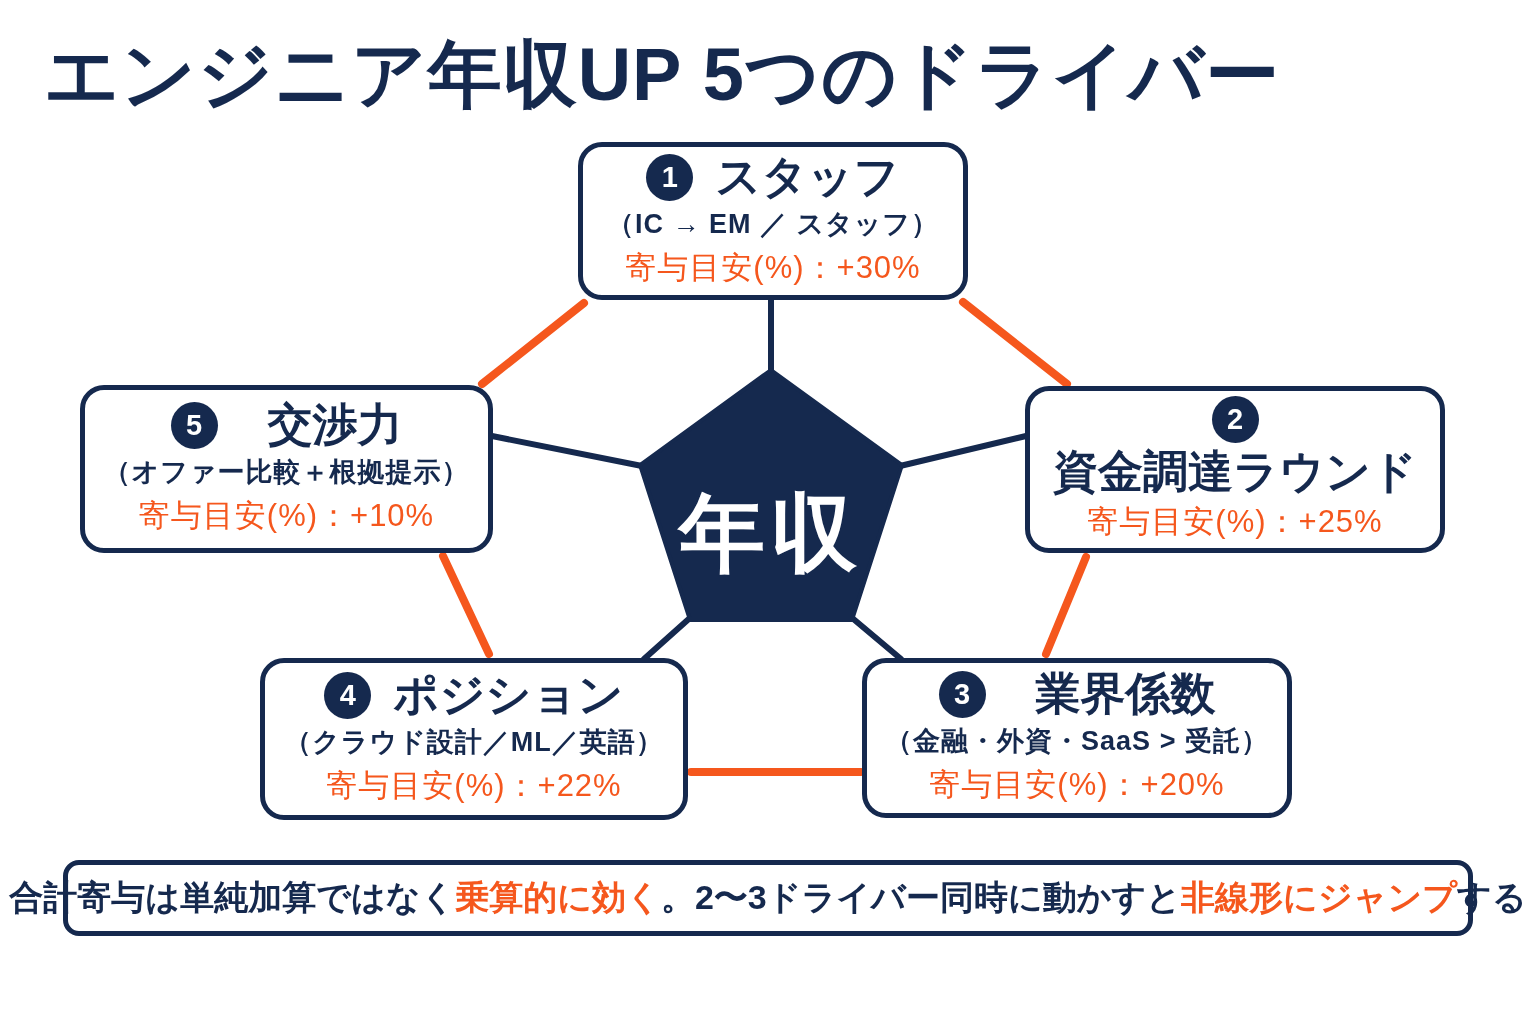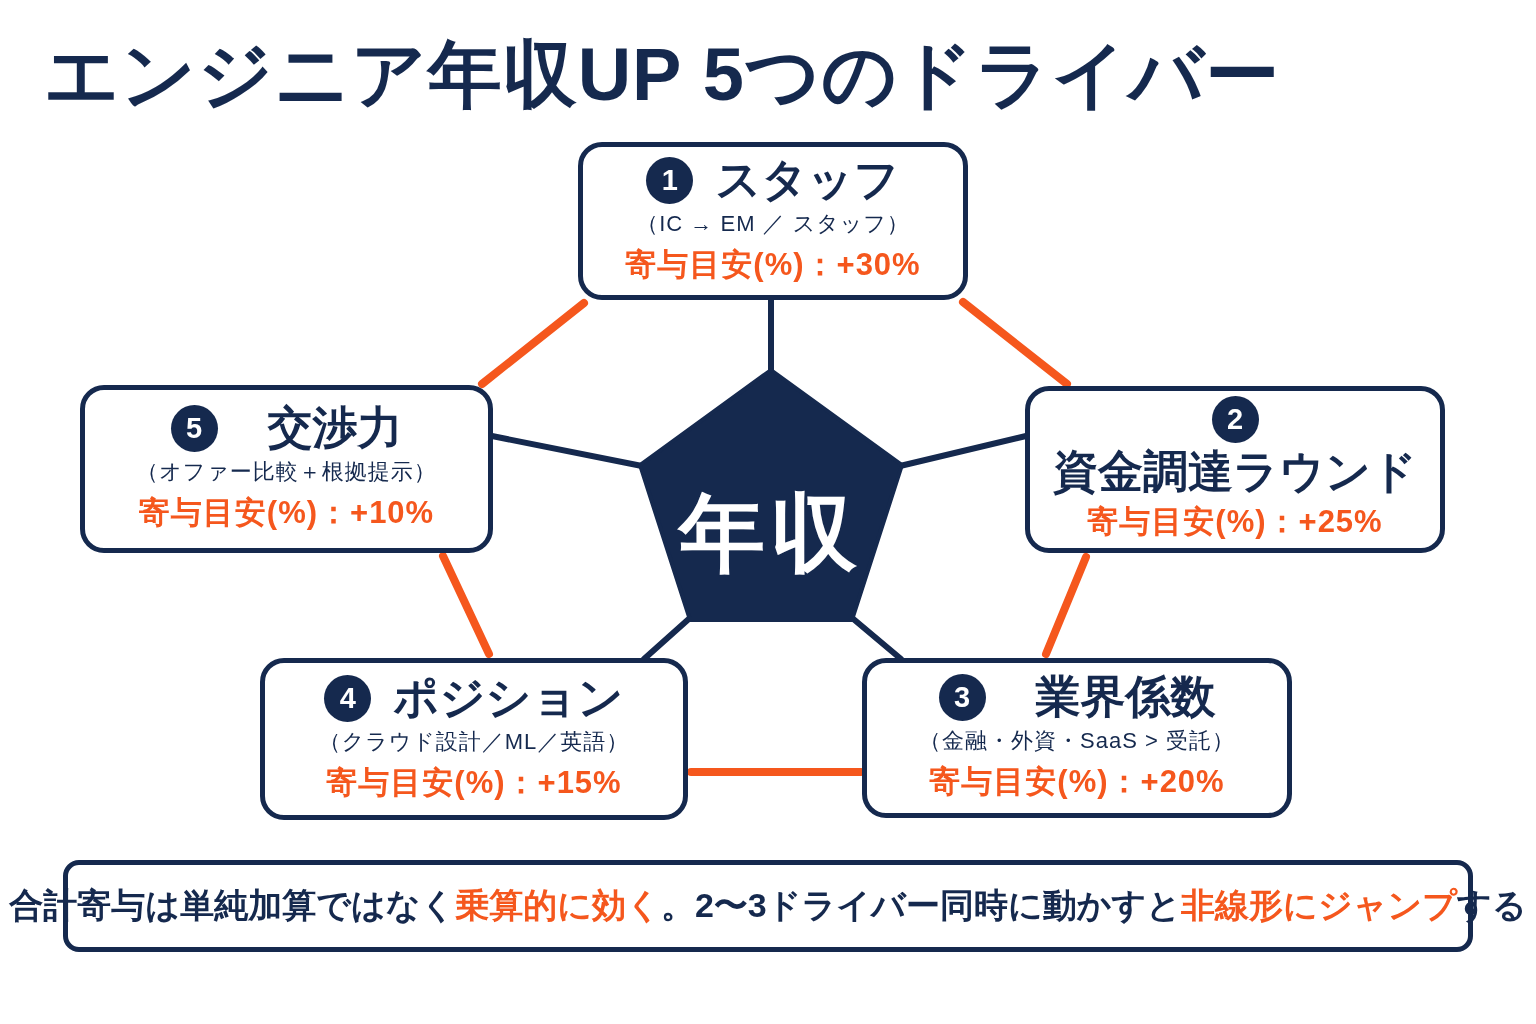--- a/index.html
+++ b/index.html
@@ -36,29 +36,29 @@
   }
   .card .head{display:flex;align-items:center;gap:22px;}
   .card3 .head,.card5 .head{gap:50px;}
   .badge{
     width:47px;height:47px;border-radius:50%;background:var(--navy);
     color:#fff;font-weight:800;font-size:29px;display:flex;
     align-items:center;justify-content:center;flex:0 0 auto;
   }
   .name,.name2{font-size:45px;font-weight:800;color:var(--navy);line-height:1.08;white-space:nowrap;}
   .name2:empty,.subtitle:empty{display:none;}
-  .subtitle{font-size:22px;font-weight:400;color:var(--navy);white-space:nowrap;letter-spacing:1px;}
-  .contribution{font-size:31px;font-weight:700;color:var(--orange);white-space:nowrap;letter-spacing:1px;}
+  .subtitle{font-size:27px;font-weight:700;color:var(--navy);white-space:nowrap;letter-spacing:1px;}
+  .contribution{font-size:31px;font-weight:400;color:var(--orange);white-space:nowrap;letter-spacing:1px;}
   .card1{left:578px;top:142px;width:390px;height:158px;}
   .card2{left:1025px;top:386px;width:420px;height:167px;}
   .card3{left:862px;top:658px;width:430px;height:160px;}
   .card4{left:260px;top:658px;width:428px;height:162px;}
   .card5{left:80px;top:385px;width:413px;height:168px;}
   .banner{
-    position:absolute;left:63px;top:860px;width:1410px;height:92px;
+    position:absolute;left:63px;top:860px;width:1410px;height:76px;
     border:5px solid var(--navy);border-radius:16px;background:#fff;
     display:flex;align-items:center;justify-content:center;
     font-size:34px;font-weight:800;color:var(--navy);z-index:2;white-space:nowrap;
   }
   .banner .hl{color:var(--orange);}
 </style>
 </head>
 <body>
 
 <div class="stage">
@@ -113,21 +113,21 @@
     <div class="contribution">寄与目安(%)：+20%</div>
   </div>
 
   <div class="card card4">
     <div class="head">
       <div class="badge">4</div>
       <div class="name">ポジション</div>
     </div>
 
     <div class="subtitle">（クラウド設計／ML／英語）</div>
-    <div class="contribution">寄与目安(%)：+15%</div>
+    <div class="contribution">寄与目安(%)：+22%</div>
   </div>
 
   <div class="card card5">
     <div class="head">
       <div class="badge">5</div>
       <div class="name">交渉力</div>
     </div>
 
     <div class="subtitle">（オファー比較＋根拠提示）</div>
     <div class="contribution">寄与目安(%)：+10%</div>

